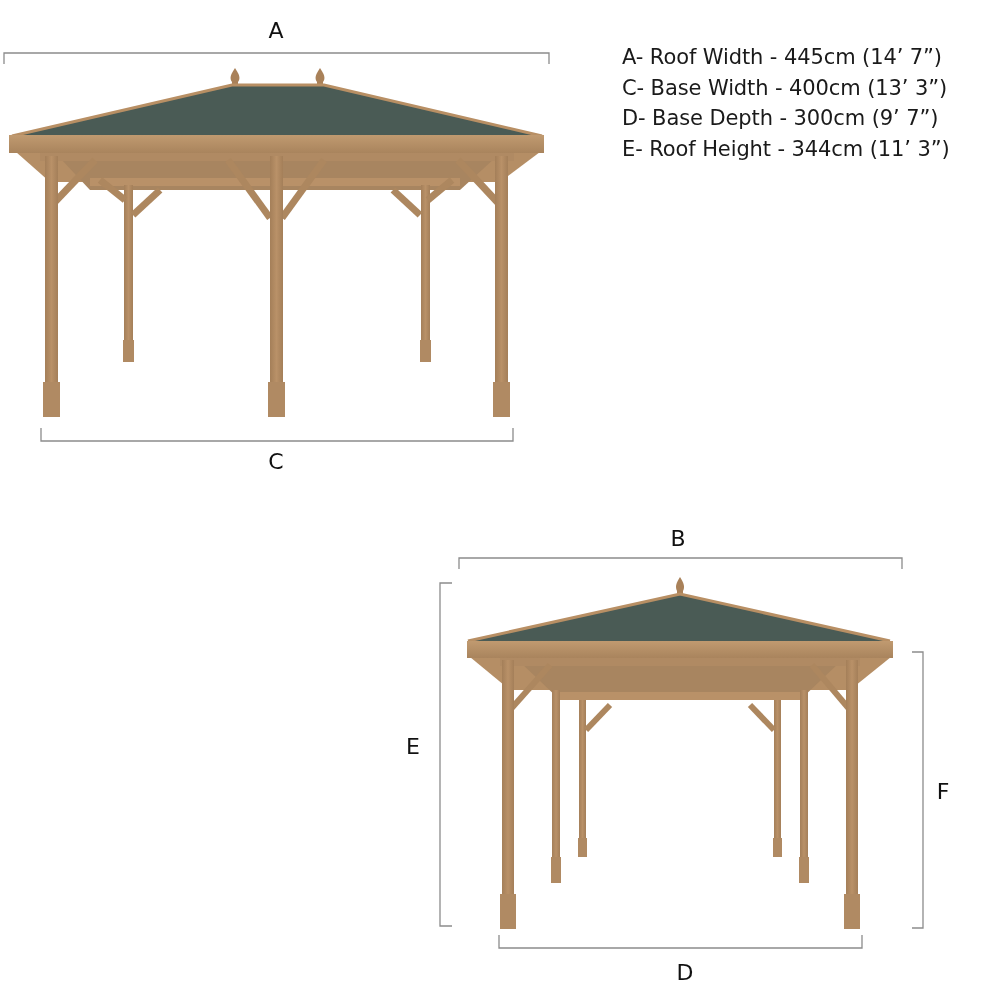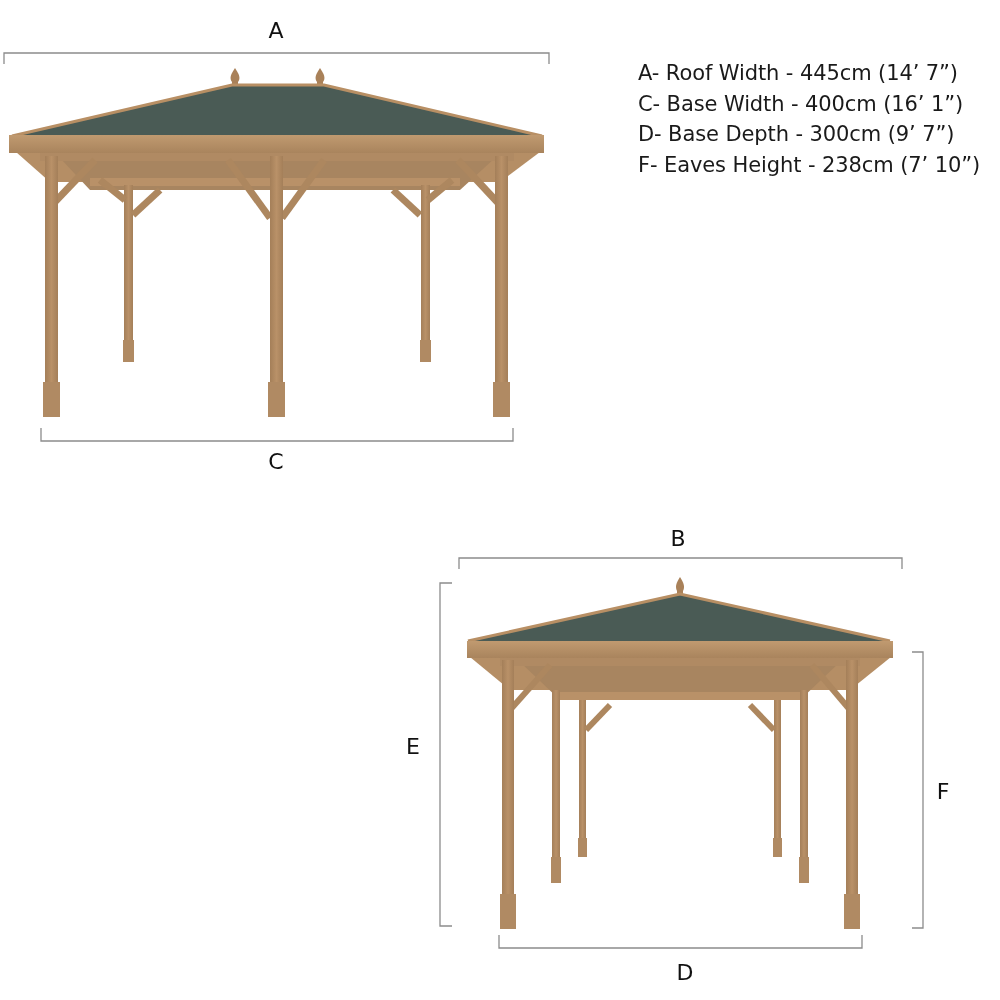--- a/index.html
+++ b/index.html
@@ -1,18 +1,18 @@
 <!DOCTYPE html>
 <html><head>
 <meta charset="utf-8">
 <style>
   html, body { margin: 0; padding: 0; background: #ffffff; }
   body { width: 1000px; height: 1000px; position: relative; overflow: hidden; font-family: "DejaVu Sans", sans-serif; color: #1a1a1a; }
   .dim-label { position: absolute; font-size: 22px; line-height: 22px; color: #111; text-align: center; width: 30px; }
-  .spec-list { position: absolute; left: 622px; top: 42px; margin: 16px; padding: 0; list-style: none; }
+  .spec-list { position: absolute; left: 622px; top: 42px; margin: 0; padding: 0; list-style: none; }
   .spec-list li { font-size: 21px; line-height: 30.6px; color: #1a1a1a; white-space: nowrap; letter-spacing: -0.1px; }
   svg.drawing { position: absolute; left: 0; top: 0; }
 </style>
 </head>
 <body>
 
 <svg class="drawing" width="1000" height="1000" viewBox="0 0 1000 1000" xmlns="http://www.w3.org/2000/svg">
   <defs>
     <linearGradient id="wood" x1="0" x2="1" y1="0" y2="0">
       <stop offset="0" stop-color="#a47f59"></stop>
@@ -137,16 +137,16 @@
 
 <div class="dim-label" style="left:261px; top:20px;">A</div>
 <div class="dim-label" style="left:261px; top:451px;">C</div>
 <div class="dim-label" style="left:663px; top:528px;">B</div>
 <div class="dim-label" style="left:670px; top:962px;">D</div>
 <div class="dim-label" style="left:398px; top:736px;">E</div>
 <div class="dim-label" style="left:928px; top:781px;">F</div>
 
 <ul class="spec-list">
   <li>A- Roof Width - 445cm (14’ 7”)</li>
-  <li>C- Base Width - 400cm (16’ 1”)</li>
+  <li>C- Base Width - 400cm (13’ 3”)</li>
   <li>D- Base Depth - 300cm (9’ 7”)</li>
-  <li>F- Eaves Height - 238cm (7’ 10”)</li>
+  <li>E- Roof Height - 344cm (11’ 3”)</li>
 </ul>
 
 </body></html>

